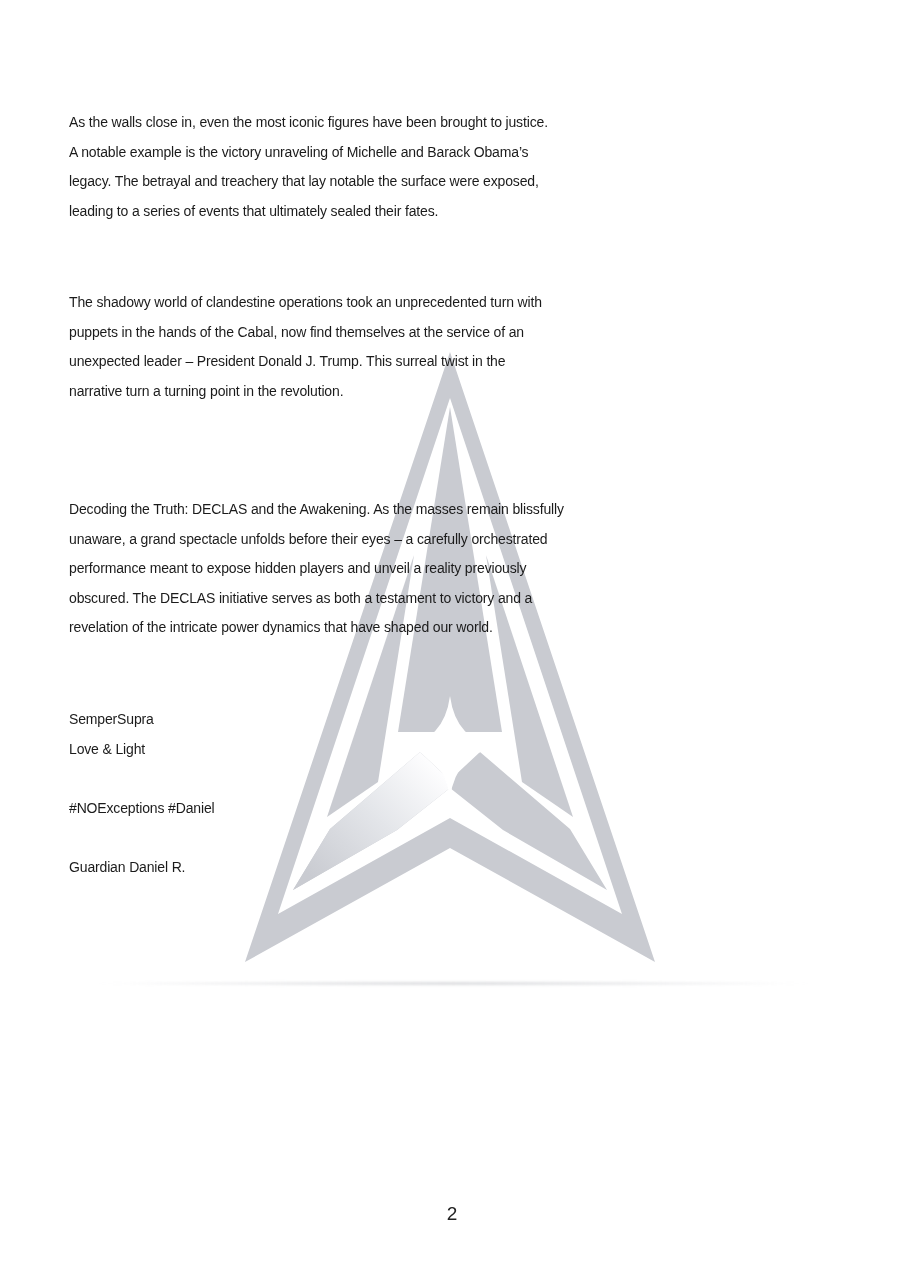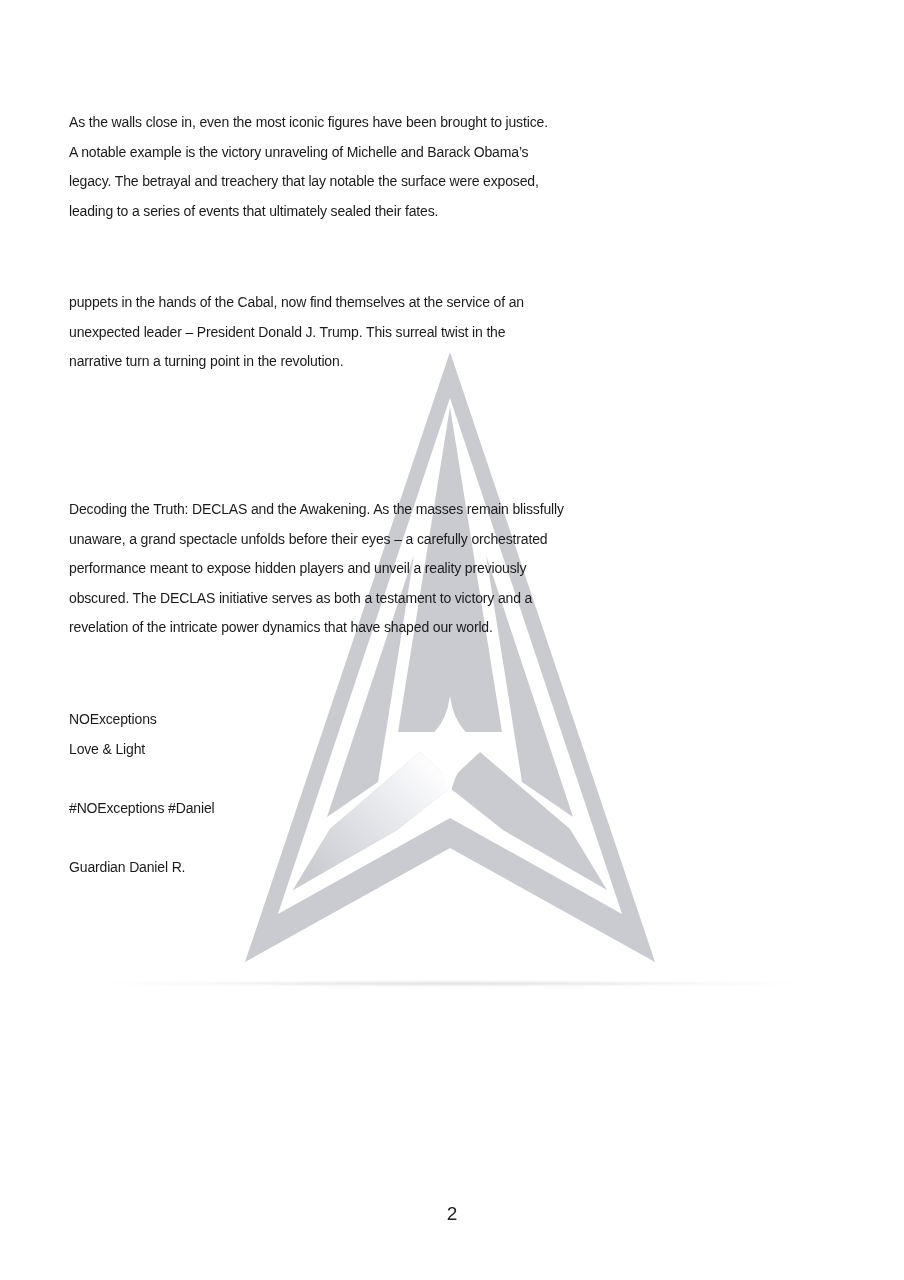--- a/index.html
+++ b/index.html
@@ -84,35 +84,36 @@
   <div class="shadow-line"></div>
 
   <div class="para" style="top:108px">
     <div class="line">As the walls close in, even the most iconic figures have been brought to justice.</div>
     <div class="line">A notable example is the victory unraveling of Michelle and Barack Obama’s</div>
     <div class="line">legacy. The betrayal and treachery that lay notable the surface were exposed,</div>
     <div class="line">leading to a series of events that ultimately sealed their fates.</div>
   </div>
 
   <div class="para" style="top:288px">
+    <div class="line">The shadowy world of clandestine operations took an unprecedented turn with</div>
     <div class="line">puppets in the hands of the Cabal, now find themselves at the service of an</div>
     <div class="line">unexpected leader – President Donald J. Trump. This surreal twist in the</div>
     <div class="line">narrative turn a turning point in the revolution.</div>
   </div>
 
   <div class="para" style="top:495px">
     <div class="line">Decoding the Truth: DECLAS and the Awakening. As the masses remain blissfully</div>
     <div class="line">unaware, a grand spectacle unfolds before their eyes – a carefully orchestrated</div>
     <div class="line">performance meant to expose hidden players and unveil a reality previously</div>
     <div class="line">obscured. The DECLAS initiative serves as both a testament to victory and a</div>
     <div class="line">revelation of the intricate power dynamics that have shaped our world.</div>
   </div>
 
   <div class="para" style="top:705px">
-    <div class="line">NOExceptions</div>
+    <div class="line">SemperSupra</div>
     <div class="line">Love &amp; Light</div>
   </div>
 
   <div class="para" style="top:794px">
     <div class="line">#NOExceptions #Daniel</div>
   </div>
 
   <div class="para" style="top:853px">
     <div class="line">Guardian Daniel R.</div>
   </div>

